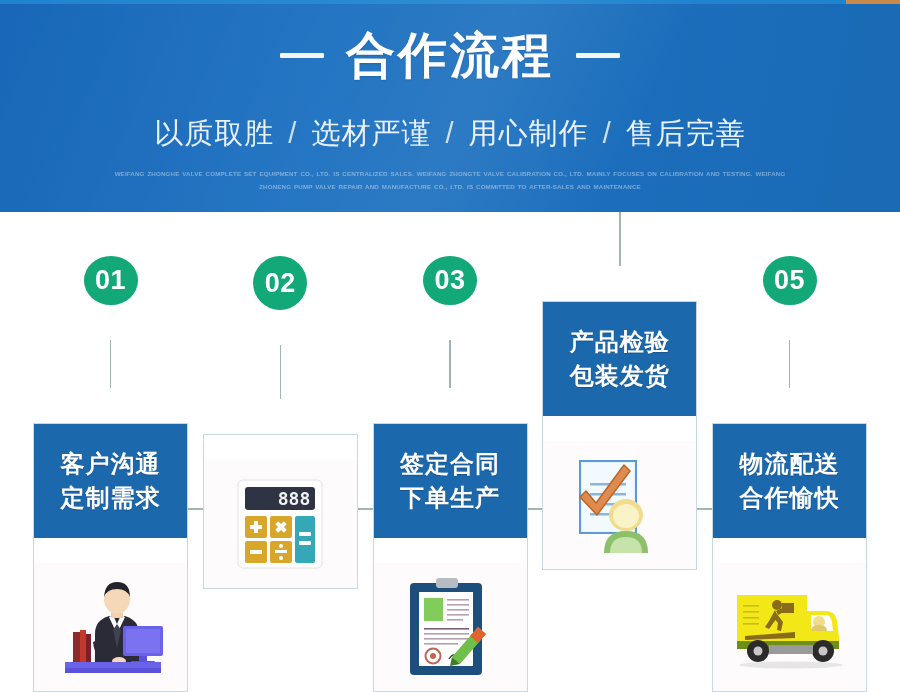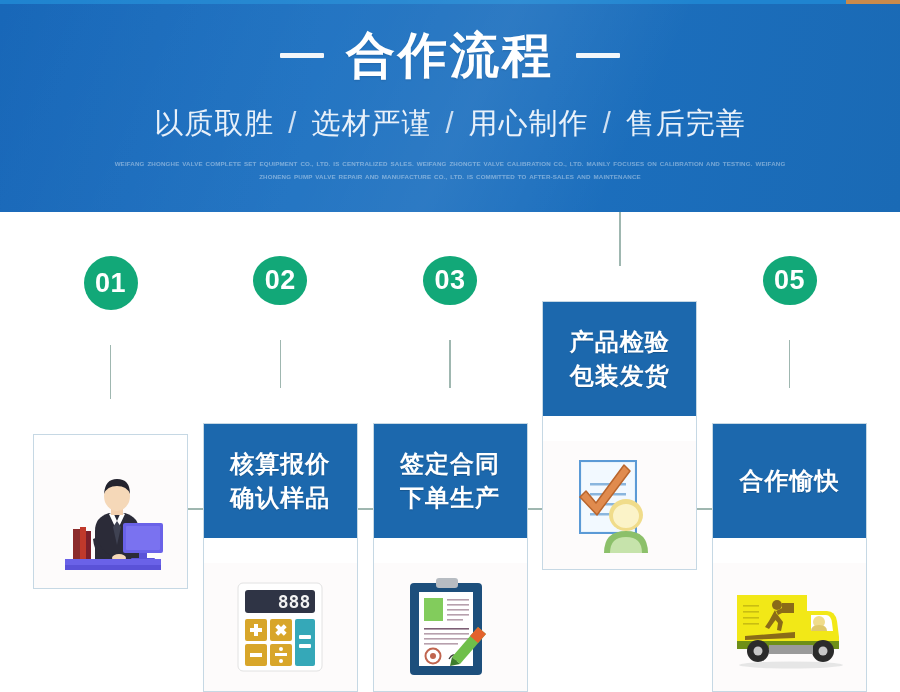--- a/index.html
+++ b/index.html
@@ -70,21 +70,21 @@
   .banner-title {
     font-size: 49px;
     line-height: 58px;
     font-weight: bold;
     color: #ffffff;
     letter-spacing: 3px;
     white-space: nowrap;
     text-shadow: 0 1px 2px rgba(0,0,0,0.12);
   }
   .banner-subtitle {
-    margin-top: 17px;
+    margin-top: 27px;
     font-size: 29px;
     line-height: 36px;
     color: #e9f1fa;
     letter-spacing: 1px;
     white-space: nowrap;
     font-weight: 500;
   }
   .banner-subtitle .sep {
     color: #cfe0f2;
     padding: 0 5px;
@@ -239,20 +239,24 @@
   <div class="rail"></div>
   <div class="rail-cap left"></div>
   <div class="rail-cap right"></div>
 
   <div class="cards">
 
     <div class="col">
       <div class="step-badge">01</div>
       <div class="stem"></div>
       <div class="card">
+        <div class="card-head">
+          <div class="card-head-line">客户沟通</div>
+          <div class="card-head-line">定制需求</div>
+        </div>
         <div class="card-art">
           <span>
             <svg width="120" height="110" viewBox="0 0 120 110">
 
               <rect x="22" y="60" width="7" height="30" fill="#8c2b2b"></rect>
               <rect x="29" y="58" width="6" height="32" fill="#c0392b"></rect>
               <rect x="35" y="62" width="5" height="28" fill="#7b1f2b"></rect>
 
               <path d="M44 90 L44 62 Q44 48 58 44 L74 44 Q88 48 88 62 L88 90 Z" fill="#2b2b38"></path>
 
@@ -279,24 +283,20 @@
             </svg>
           </span>
         </div>
       </div>
     </div>
 
     <div class="col">
       <div class="step-badge">02</div>
       <div class="stem"></div>
       <div class="card">
-        <div class="card-head">
-          <div class="card-head-line">核算报价</div>
-          <div class="card-head-line">确认样品</div>
-        </div>
         <div class="card-art">
           <span>
             <svg width="96" height="100" viewBox="0 0 96 100">
               <rect x="6" y="6" width="84" height="88" rx="5" fill="#ffffff" stroke="#e2e2e2" stroke-width="1"></rect>
 
               <rect x="13" y="13" width="70" height="23" rx="3" fill="#2f3445"></rect>
               <text x="62" y="31" font-family="'DejaVu Sans Mono', monospace" font-size="18" font-weight="bold" fill="#f2f2f2" text-anchor="middle">888</text>
 
               <rect x="13" y="42" width="22" height="22" rx="2" fill="#d8a62a"></rect>
               <rect x="38" y="42" width="22" height="22" rx="2" fill="#d8a62a"></rect>
@@ -399,20 +399,21 @@
           </span>
         </div>
       </div>
     </div>
 
     <div class="col">
       <div class="step-badge">05</div>
       <div class="stem"></div>
       <div class="card">
         <div class="card-head">
+          <div class="card-head-line">物流配送</div>
           <div class="card-head-line">合作愉快</div>
         </div>
         <div class="card-art">
           <span>
             <svg width="118" height="92" viewBox="0 0 118 92">
 
               <rect x="6" y="14" width="70" height="50" fill="#f2e817"></rect>
               <rect x="6" y="60" width="70" height="8" fill="#6e8f17"></rect>
 
               <rect x="12" y="24" width="16" height="1.6" fill="#c9bd12"></rect>

